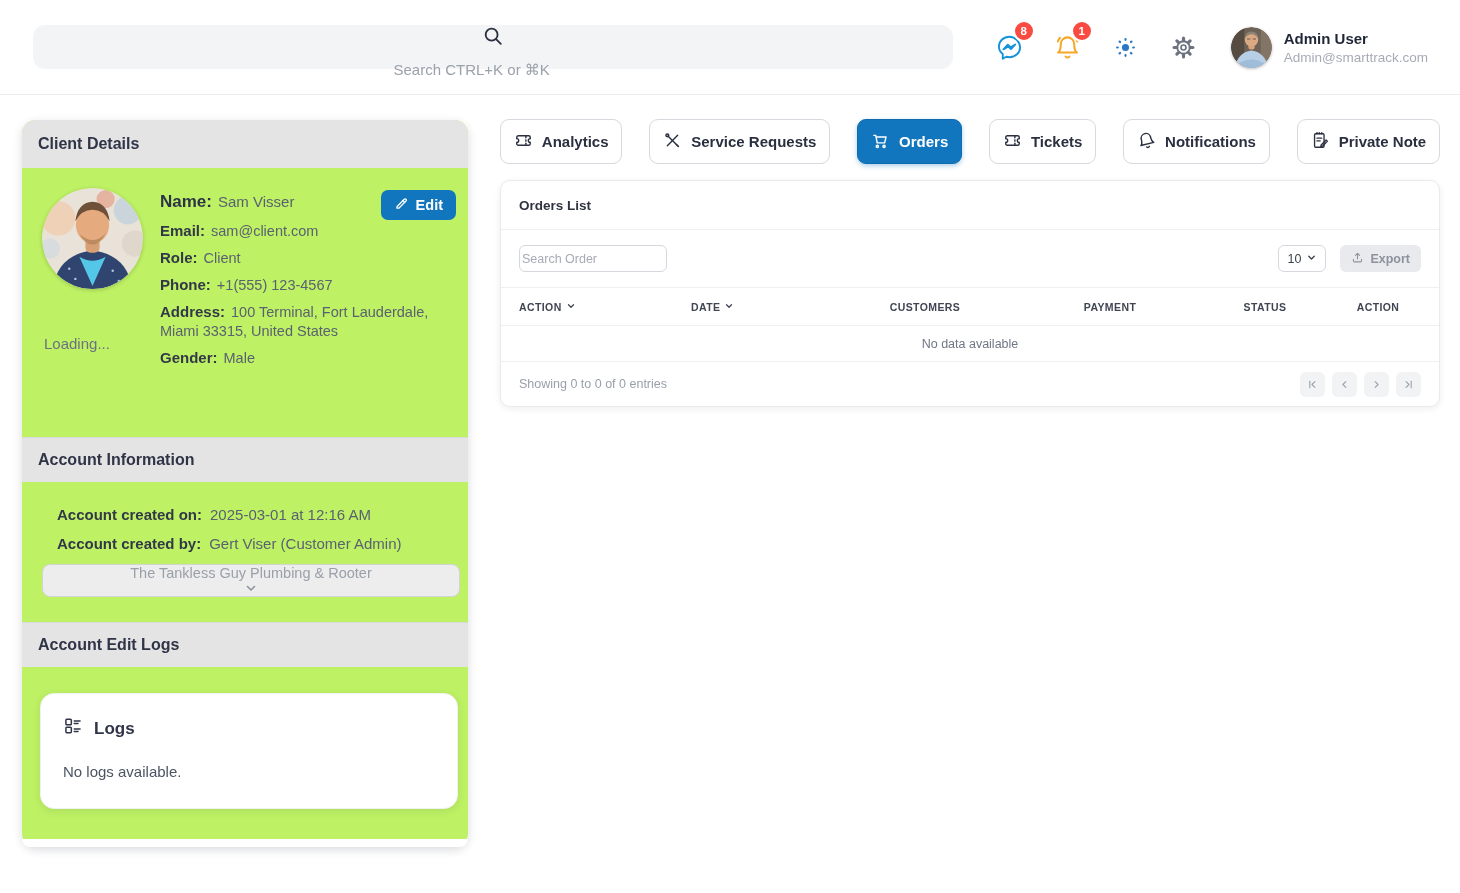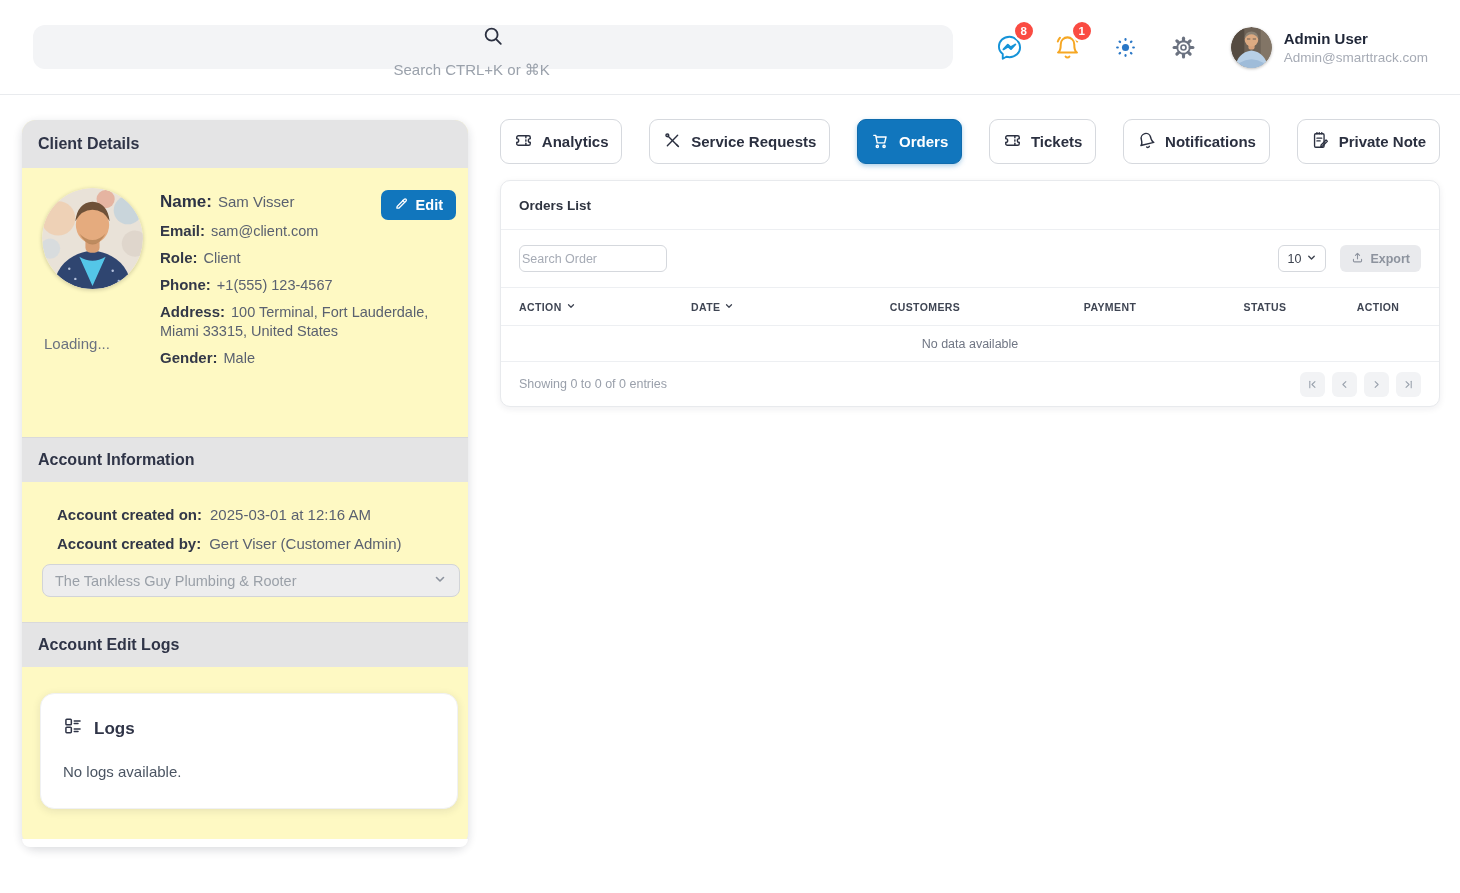--- a/index.html
+++ b/index.html
@@ -13,37 +13,37 @@
   .searchbox input::placeholder { color:#9aa1ab; }
   .top-icons { position:absolute; right:32px; top:0; height:95px; display:flex; align-items:center; gap:0; }
   .icon-wrap { position:relative; width:58px; display:flex; justify-content:center; align-items:center; cursor:pointer; }
   .badge { position:absolute; top:-14px; right:4px; min-width:22px; height:22px; border-radius:50%; background:#fa4b42; border:2px solid #fff; color:#fff; font-size:11.5px; font-weight:bold; display:flex; align-items:center; justify-content:center; }
   .user-chip { display:flex; align-items:center; gap:12px; margin-left:18px; cursor:pointer; }
   .user-chip .uname { font-size:15px; font-weight:bold; color:#1f2637; }
   .user-chip .uemail { font-size:13.5px; color:#a6abb5; margin-top:3px; }
   .avatar-sm { width:41px; height:41px; border-radius:50%; overflow:hidden; box-shadow:0 1px 3px rgba(0,0,0,.25); flex:0 0 auto; }
 
   
-  .left-card { position:absolute; left:22px; top:120px; width:446px; border-radius:14px; background:#fef9c3; box-shadow:0 3px 10px rgba(25,32,50,.16); }
+  .left-card { position:absolute; left:22px; top:120px; width:446px; border-radius:14px; background:#bef264; box-shadow:0 3px 10px rgba(25,32,50,.16); }
   .band { background:#e4e4e5; height:48px; display:flex; align-items:center; padding:0 16px; font-size:16px; font-weight:bold; color:#2f3447; }
   .band.first { border-radius:14px 14px 0 0; }
   .band.mid { height:44px; box-shadow:0 -1px 0 #d9d9db; }
   .cd-body { position:relative; padding:20px 22px 16px 20px; min-height:270px; }
   .avatar-lg { width:101px; height:101px; border-radius:50%; overflow:hidden; box-shadow:0 1px 4px rgba(0,0,0,.2); }
   .cd-info { position:absolute; left:138px; top:24px; width:296px; }
   .fld { margin-bottom:7px; font-size:14.5px; line-height:19px; color:#5a6170; }
   .fld b { color:#333848; font-size:15px; margin-right:6px; }
   .fld.name-row b { font-size:17px; color:#2d3346; }
   .fld.name-row { font-size:15px; margin-bottom:10px; }
   .edit-btn { position:absolute; right:0px; top:-2px; height:30px; padding:0 13px; background:#1176bd; border:none; border-radius:7px; color:#fff; font-size:14.5px; font-weight:bold; display:flex; align-items:center; gap:7px; cursor:pointer; font-family:inherit; }
   .loading { margin:46px 0 10px 2px; font-size:15px; color:#6b7280; }
   .ai-body { padding:24px 18px 26px 20px; }
   .ai-row { font-size:15px; margin-bottom:12px; color:#5a6170; }
   .ai-row b { color:#333848; margin-right:8px;margin-left:15px; }
-  .company-select { margin-top:10px; width:418px; height:33px; background:#ededee; border:1px solid #d2d4d8; border-radius:8px; display:flex; align-items:center; justify-content:space-between; padding:0 12px; color:#9aa0a8; font-size:14.5px; cursor:default; }
+  .company-select { margin-top:10px; width:418px; height:33px; background:#ededee; border:1px solid #d2d4d8; border-radius:8px; display:flex; align-items:center; justify-content:space-between; padding:0 22px; color:#9aa0a8; font-size:14.5px; cursor:default;flex-direction:column; }
   .ael-body { padding:26px 18px 30px 18px; }
   .logs-card { width:418px; min-height:116px; background:#fff; border:1px solid #f0f1f3; border-radius:14px; box-shadow:0 2px 8px rgba(25,32,50,.10); padding:22px 22px 20px 22px; }
   .logs-title { display:flex; align-items:center; gap:11px; font-size:17px; font-weight:bold; color:#2f3447; }
   .logs-empty { margin-top:22px; font-size:15px; color:#4b5563; }
   .left-card-bottom { height:8px; border-radius:0 0 14px 14px; background:#fff; }
 
   
   .tabs { position:absolute; left:500px; top:119px; width:940px; height:45px; display:flex; gap:27px; }
   .tab { flex:1 1 auto; border:1px solid #d6d9de; background:#fff; border-radius:9px; display:flex; align-items:center; justify-content:center; gap:9px; font-size:15px; font-weight:bold; color:#2b3040; cursor:pointer; font-family:inherit; }
   .tab.active { background:#1176bd; border-color:#0f6bad; color:#fff; box-shadow:0 2px 5px rgba(17,118,189,.35); }

